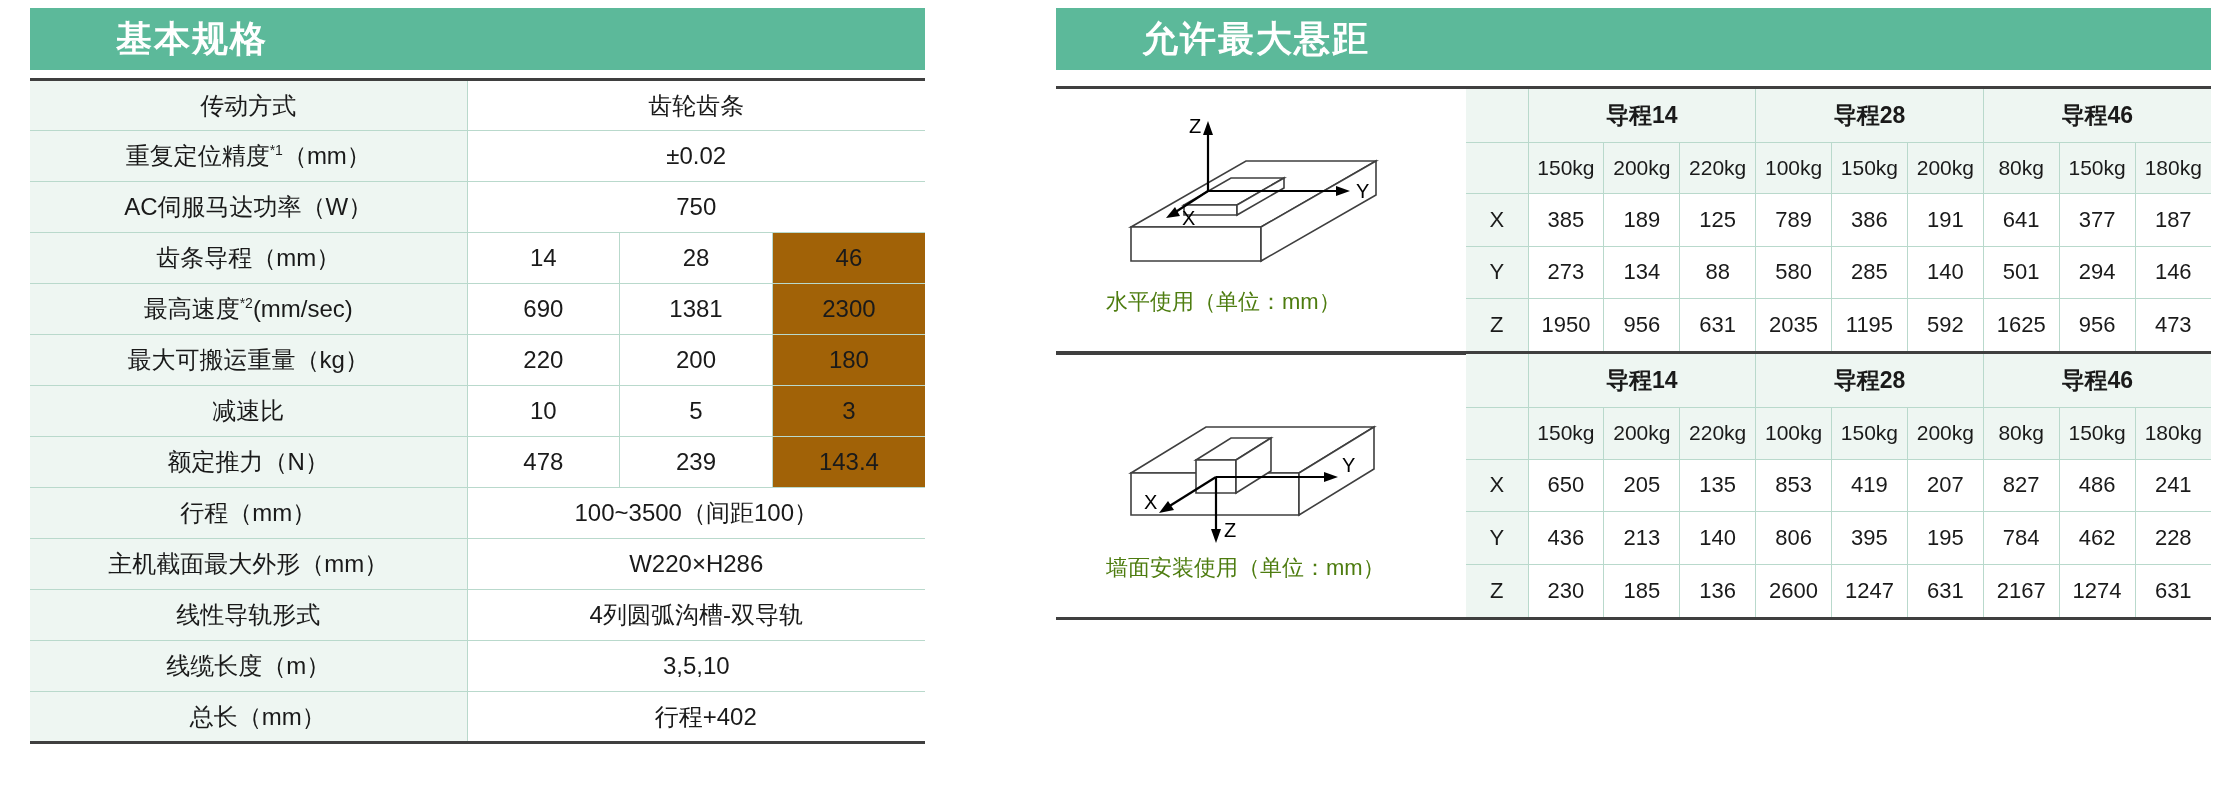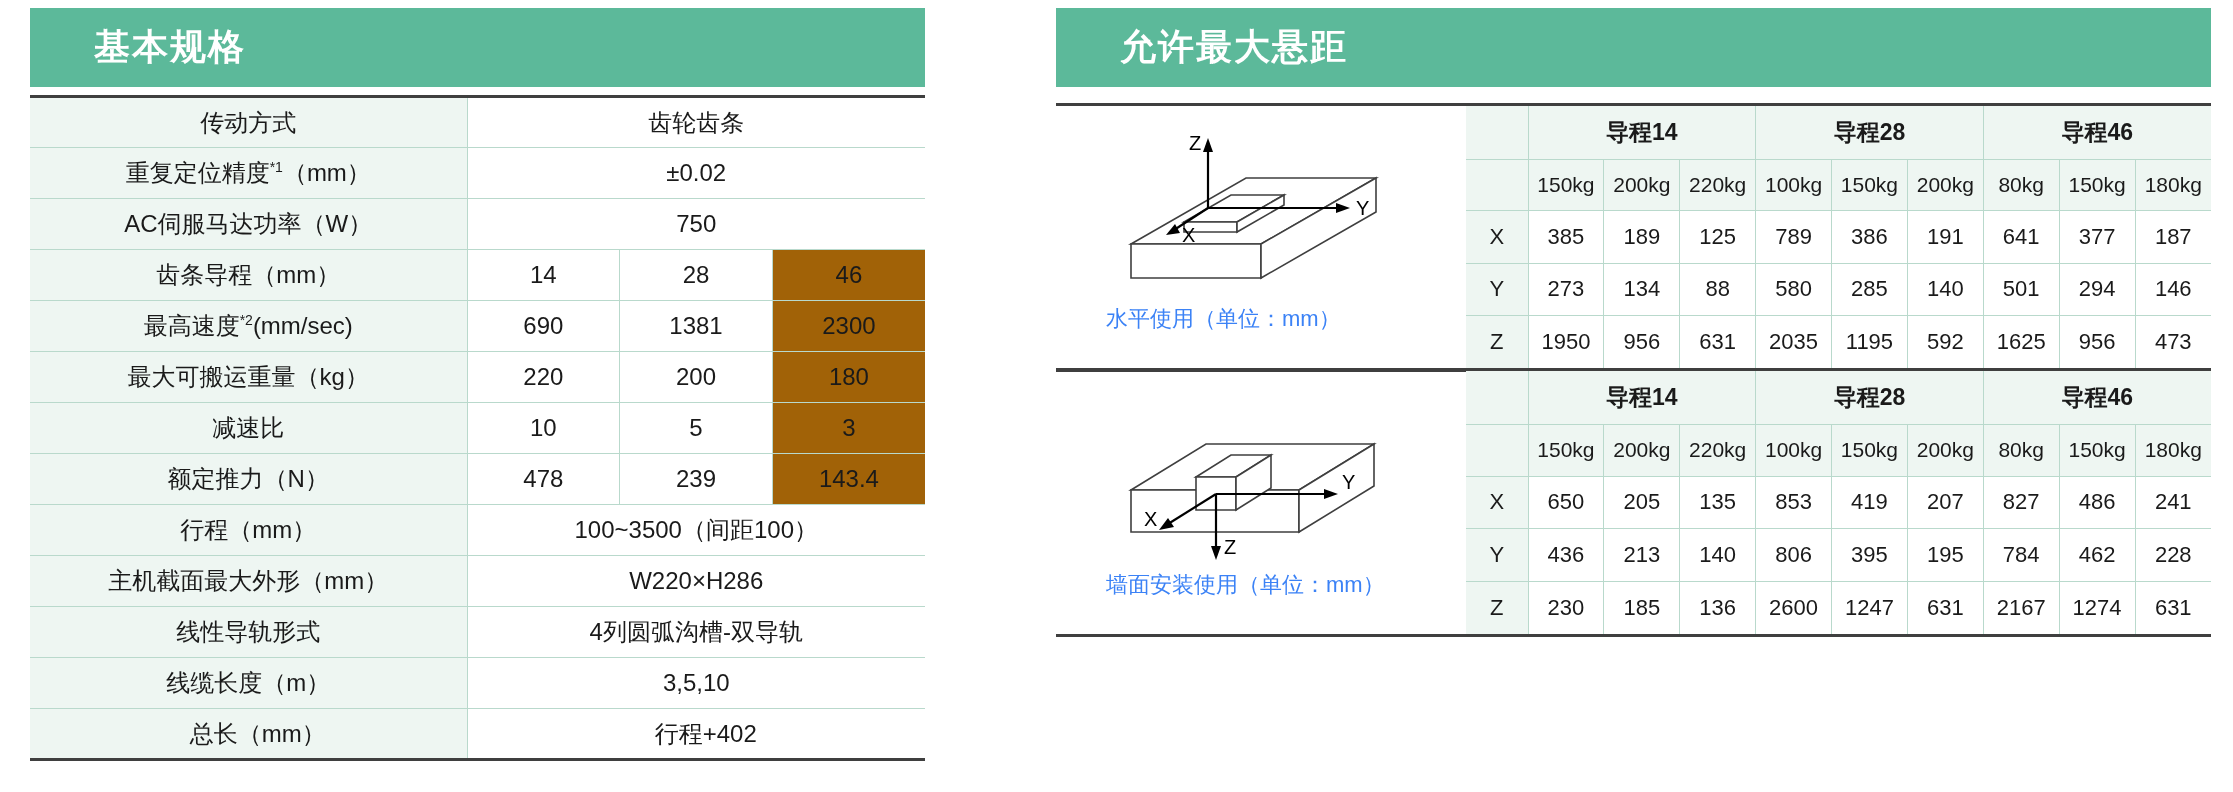--- a/index.html
+++ b/index.html
@@ -17,22 +17,22 @@
 
   
   .sect-header {
     background: #5cb99a;
     color: #ffffff;
     font-size: 36px;
     font-weight: bold;
     letter-spacing: 2px;
     display: flex;
     align-items: center;
-    padding-left: 64px;
-    height: 79px;
+    padding-left: 86px;
+    height: 62px;
   }
 
   
   .left-panel {
     position: absolute;
     left: 30px;
     top: 8px;
     width: 895px;
   }
   .spec-table {
@@ -87,21 +87,21 @@
     width: 410px;
     flex: 0 0 410px;
     position: relative;
     padding: 10px 0 12px 0;
   }
   .diagram-caption {
     position: absolute;
     bottom: 34px;
     left: 50px;
     font-size: 22px;
-    color: #3b82f6;
+    color: #4d7c0f;
     white-space: nowrap;
   }
   .ovh-table {
     border-collapse: collapse;
     table-layout: fixed;
     width: 745px;
   }
   .ovh-table th, .ovh-table td {
     font-size: 22px;
     color: #1a1a1a;

